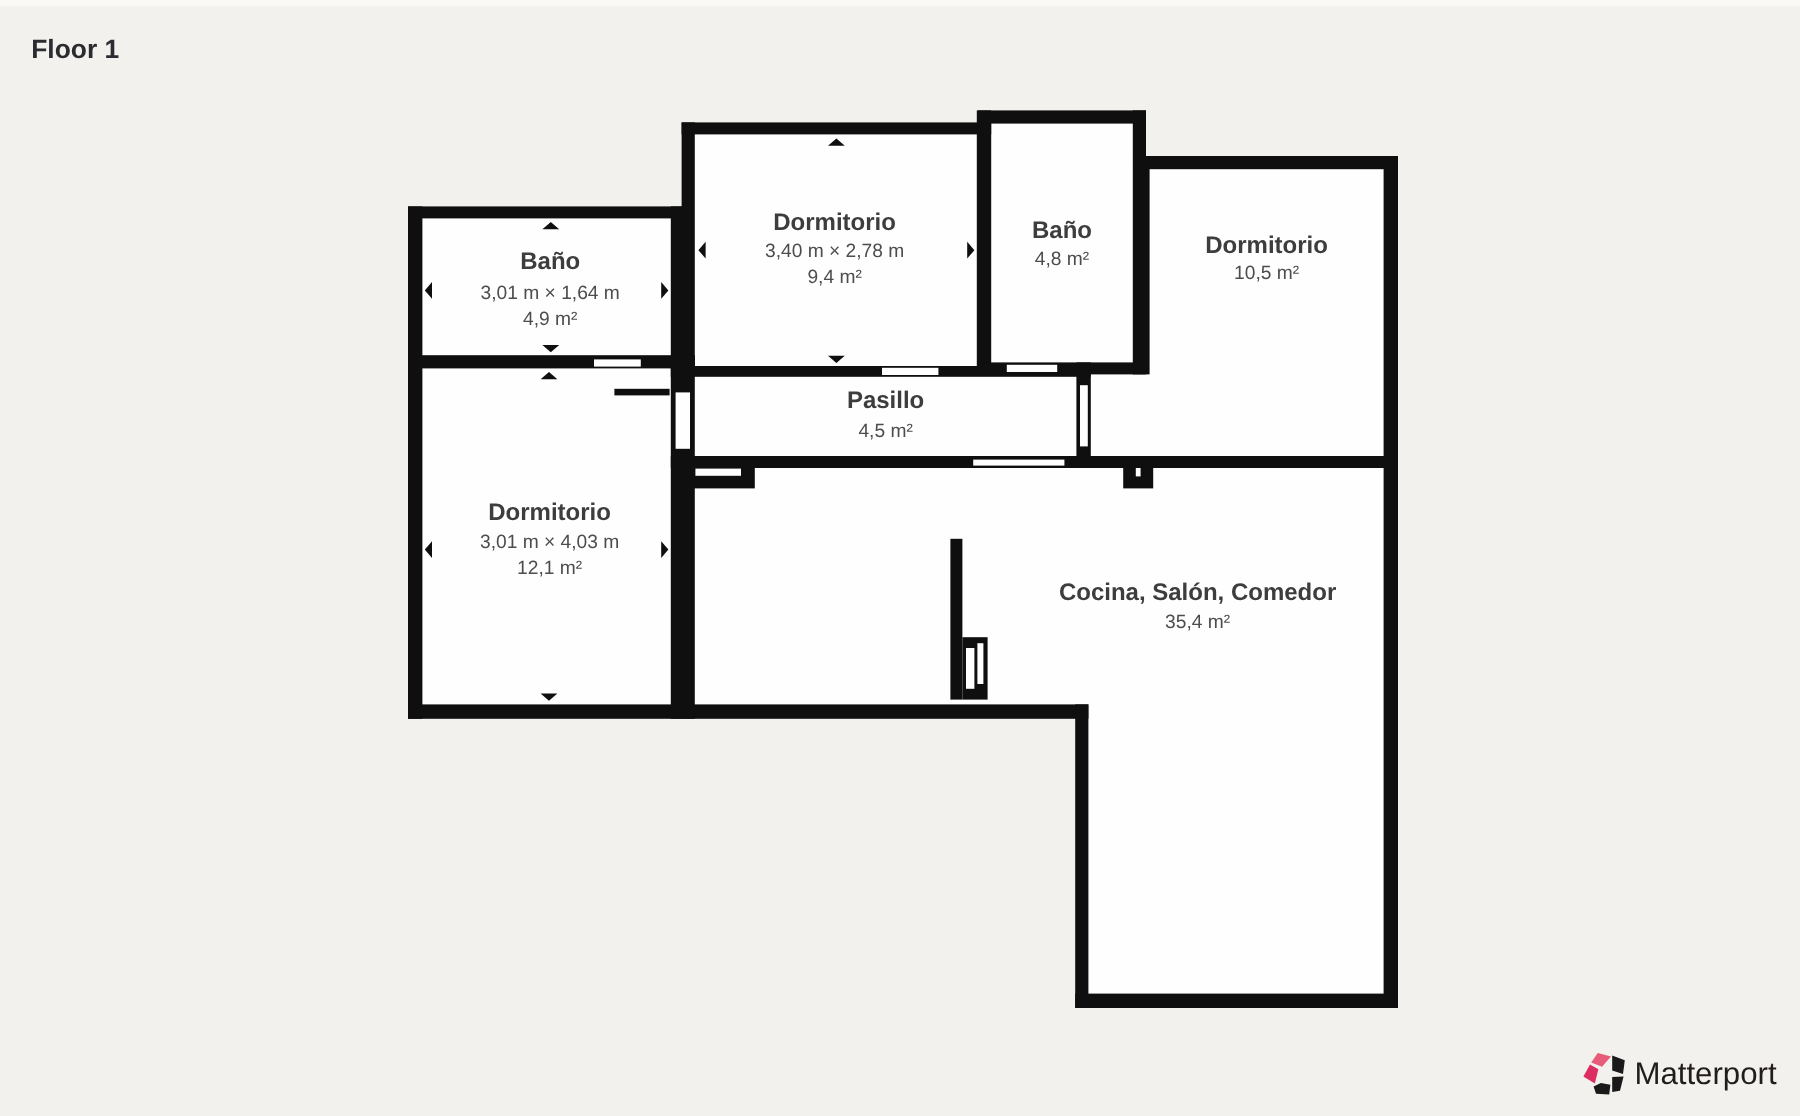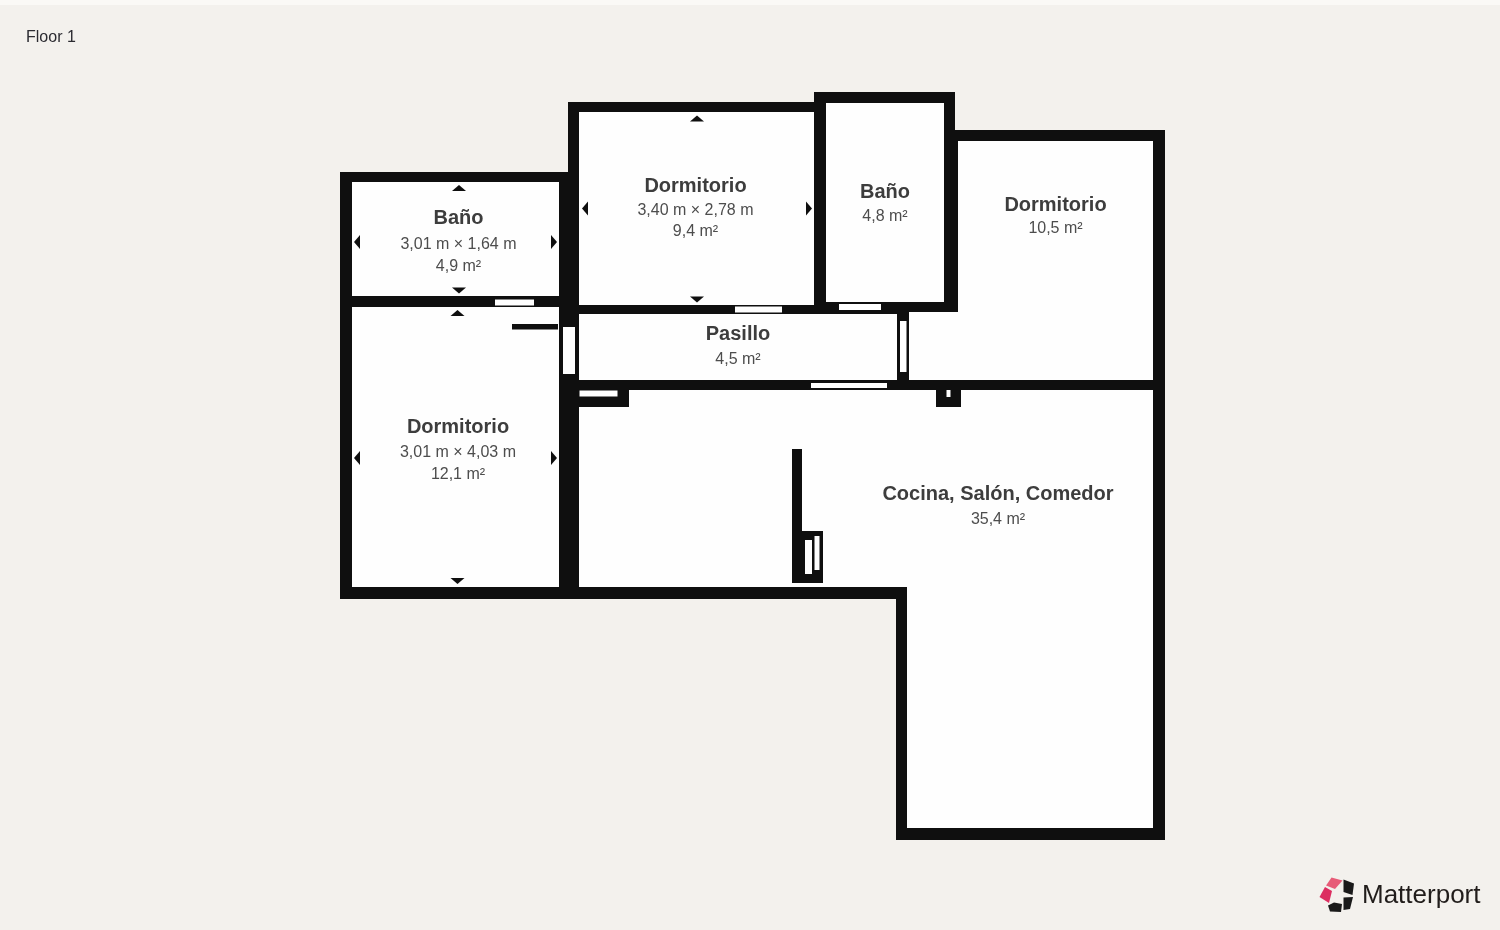--- a/index.html
+++ b/index.html
@@ -9,21 +9,21 @@
   svg text{font-family:"Liberation Sans", sans-serif;}
   .rname{font-weight:bold;font-size:20px;fill:#3d3d3d;}
   .rdim{font-size:16px;fill:#4d4d4d;}
 </style>
 </head>
 <body>
 <div class="stage">
 
 <div style="position:absolute;top:0;left:0;width:1500px;height:5px;background:#faf9f6;"></div>
 
-<div style="position:absolute;left:26px;top:28px;font-size:16px;font-weight:normal;color:#2b2b31;filter:blur(0.4px);">Floor 1</div>
+<div style="position:absolute;left:26px;top:28px;font-size:22px;font-weight:bold;color:#2b2b31;filter:blur(0.4px);">Floor 1</div>
 
 <svg class="stage" width="1500" height="930" viewBox="0 0 1500 930" style="filter:blur(0.6px);">
 
 <path d="M340,172 L568,172 L568,102 L815,102 L815,92 L955,92 L955,130 L1165,130 L1165,840 L896,840 L896,599 L340,599 Z" fill="#fefefe"></path>
 
 <rect x="340" y="172" width="229" height="10" fill="#0f0f0f"></rect>
 
 <rect x="340" y="172" width="12" height="427" fill="#0f0f0f"></rect>
 
 <rect x="340" y="296" width="239" height="11" fill="#0f0f0f"></rect>

